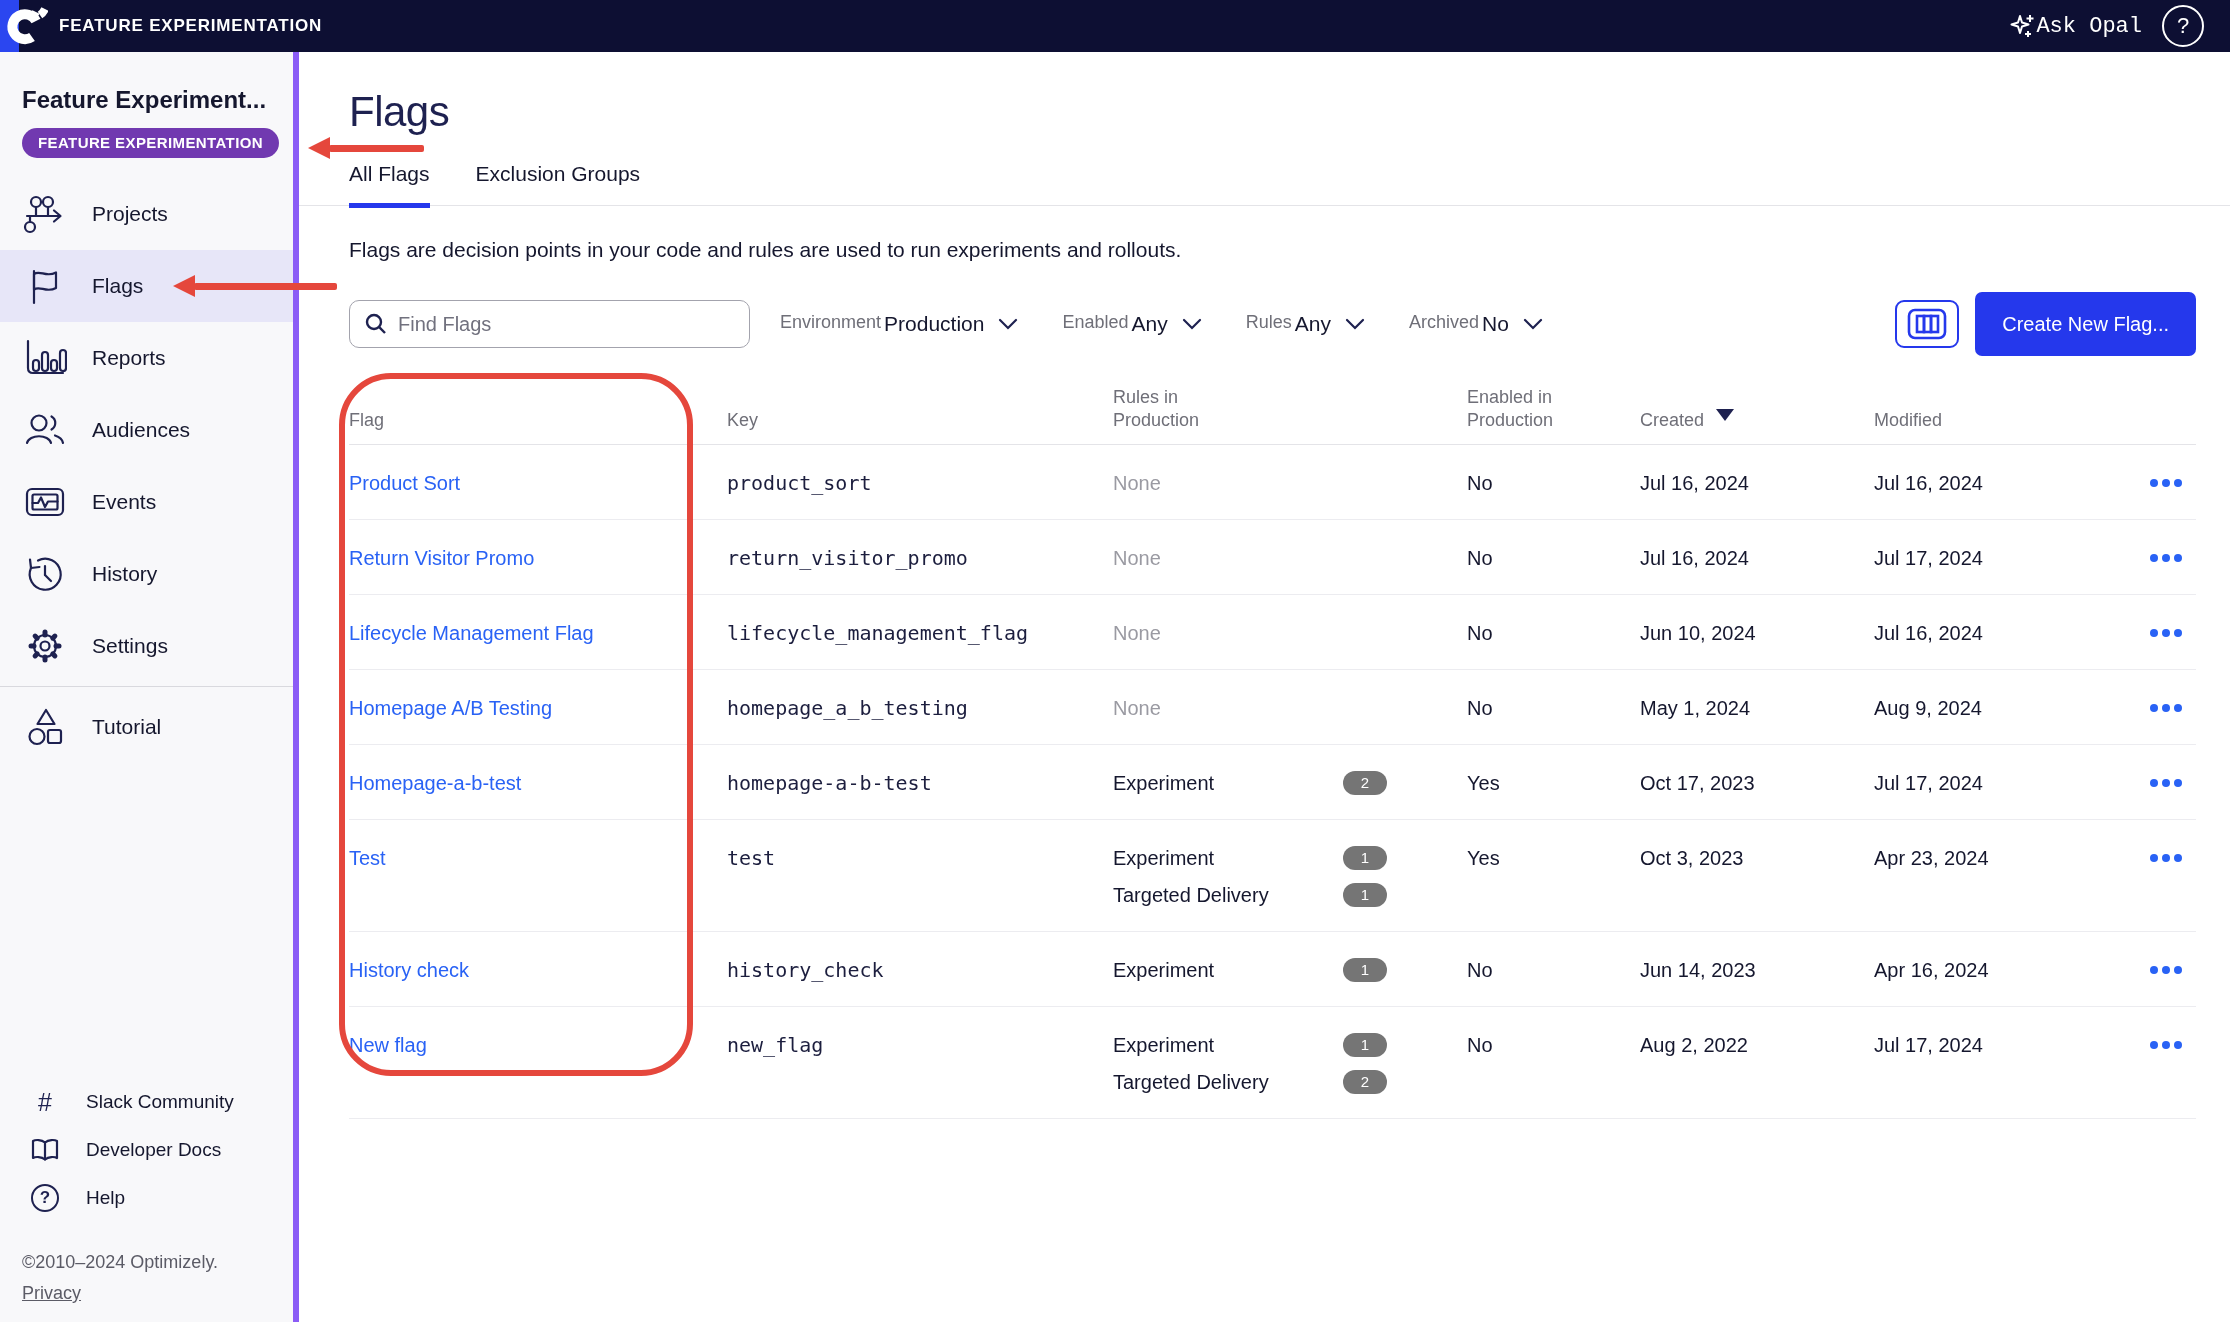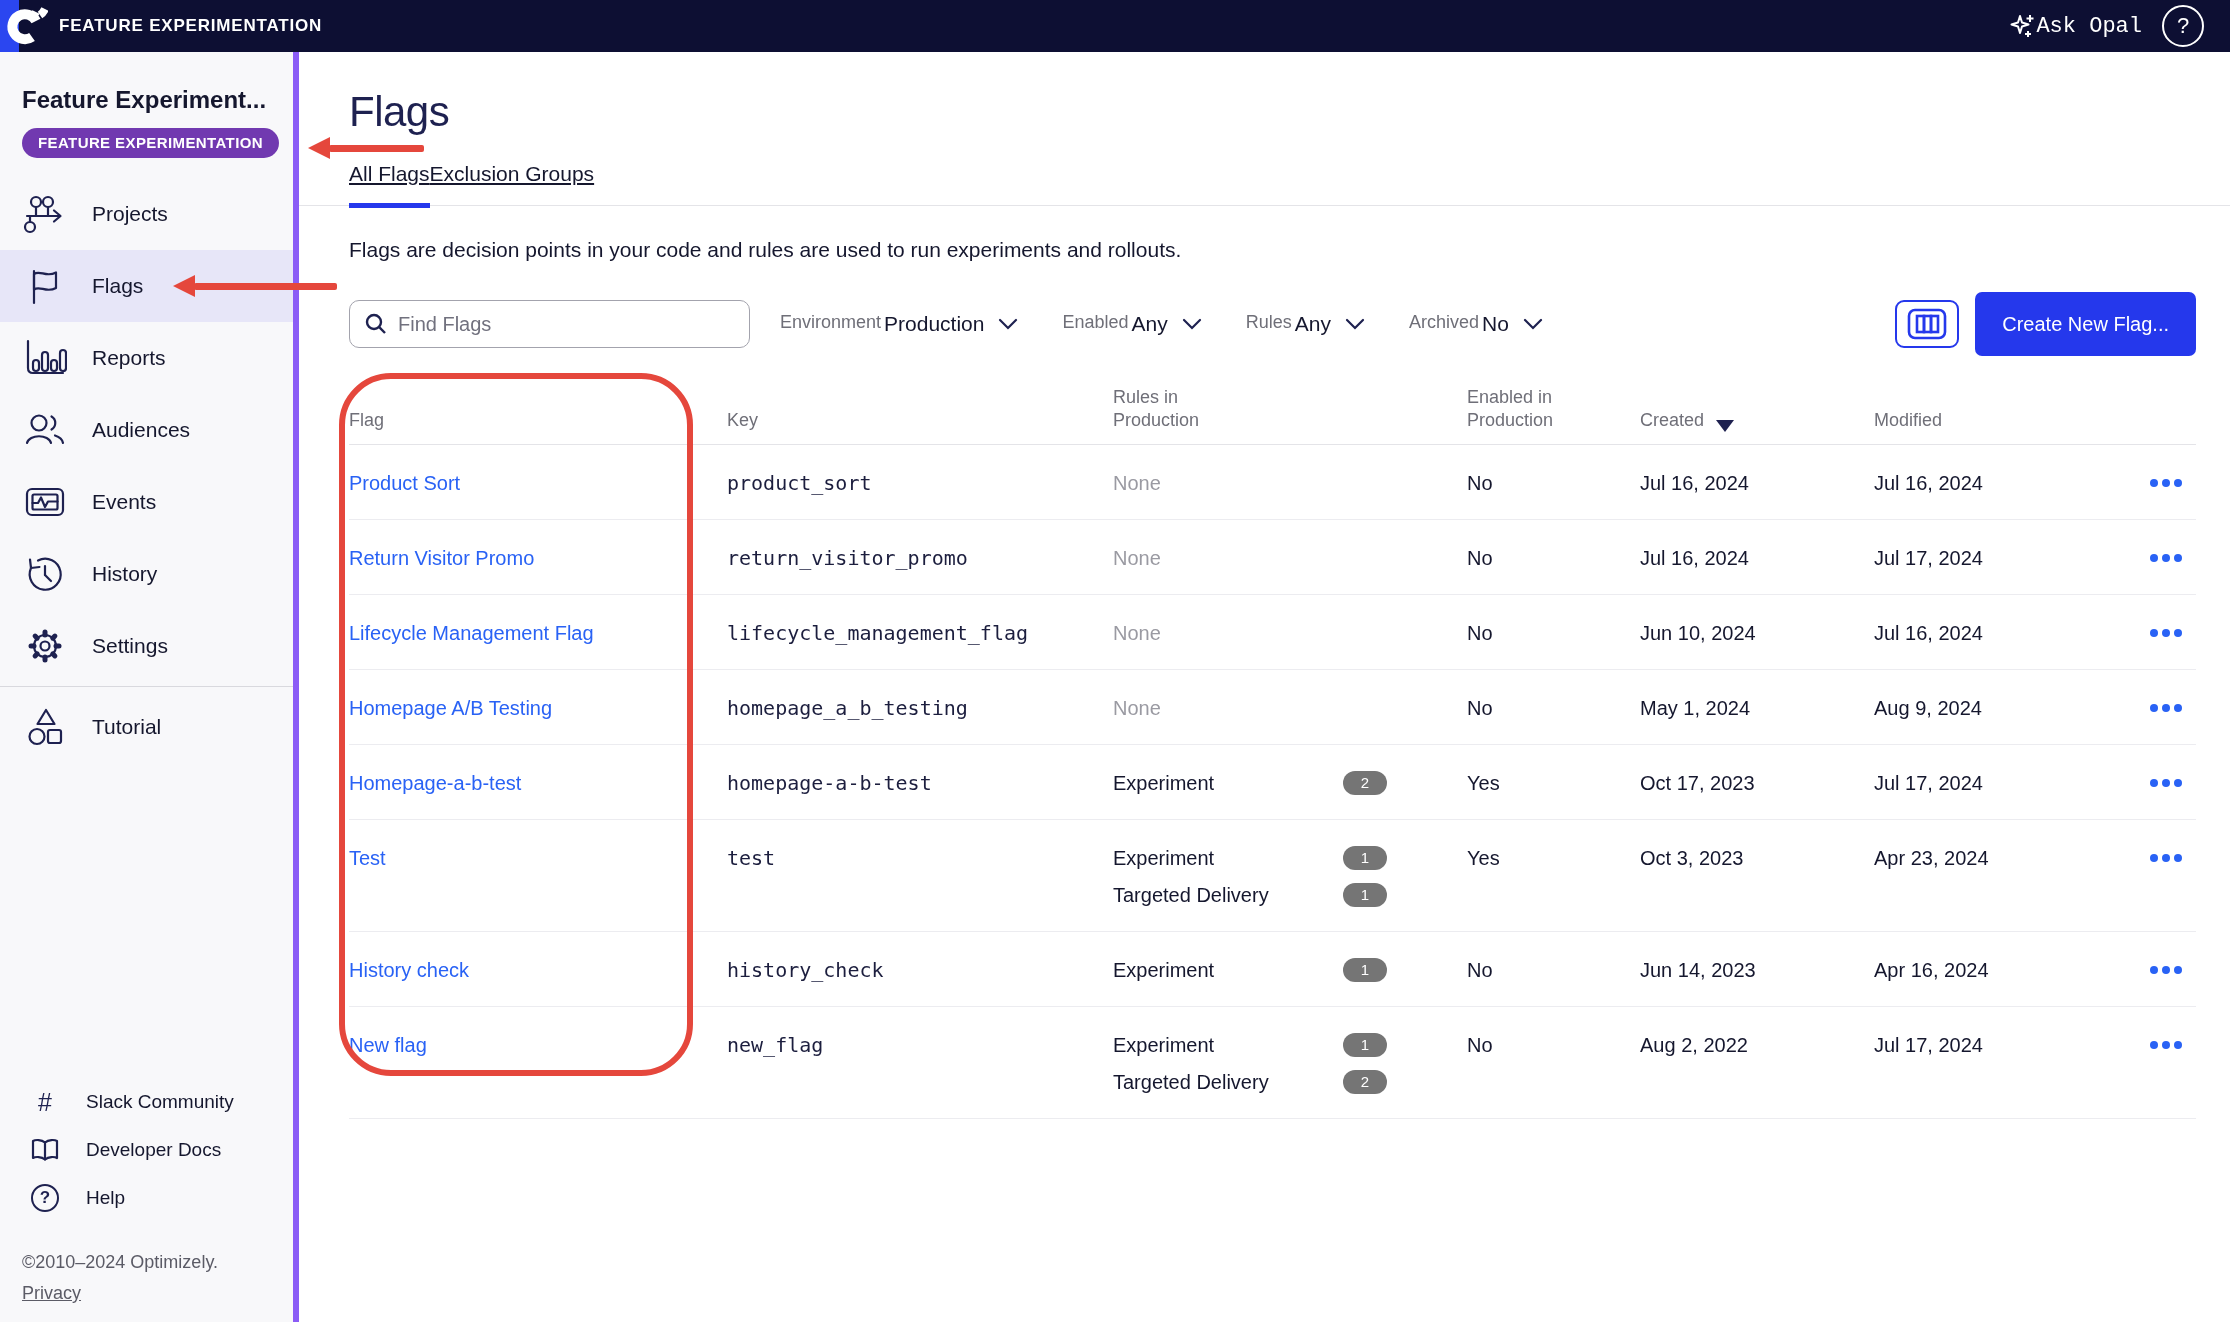--- a/index.html
+++ b/index.html
@@ -62,22 +62,22 @@
   .avatar svg { position:absolute; top:0; left:0; }
   .name-redacted { width:82px; height:25px; background:#e7e7ea; border-radius:3px; margin-left:16px; cursor:pointer; }
   .account-chevron { margin-left:14px; cursor:pointer; display:flex; }
   .account-menu { margin:8px 0 0 58px; display:flex; flex-direction:column; gap:9px; }
   .account-menu a { color:#15172e; font-size:19px; text-decoration:none; cursor:pointer; }
   .copyright { margin:30px 0 0 22px; font-size:18px; color:#5b5b66; }
   .privacy { margin:10px 0 18px 22px; font-size:18px; color:#5b5b66; text-decoration:underline; cursor:pointer; align-self:flex-start; }
   
   .content { flex:1; padding:36px 34px 0 50px; min-width:0; }
   .page-title { font-size:42px; font-weight:300; color:#1e2150; letter-spacing:-0.5px; }
-  .tabs { display:flex; margin:26px 0 0 -50px; padding:0 34px 0 50px;
-    border-bottom:1px solid #e4e4e8; margin-right:-34px;text-decoration:underline; }
+  .tabs { display:flex; gap:46px; margin:26px 0 0 -50px; padding:0 34px 0 50px;
+    border-bottom:1px solid #e4e4e8; margin-right:-34px; }
   .tab { font-size:21px; color:#15172e; padding-bottom:17px; cursor:pointer; }
   .tab.active { font-weight:500; border-bottom:5px solid #2538ec; margin-bottom:-3px; }
   .description { margin-top:32px; font-size:21px; color:#15172e; }
   
   .controls { margin-top:30px; display:flex; align-items:center; }
   .search-box { width:401px; height:48px; border:1.5px solid #a3a3ad; border-radius:10px;
     display:flex; align-items:center; padding:0 12px 0 14px; background:#fff; }
   .search-box svg { stroke:#1e2150; fill:none; stroke-width:2.4; flex:0 0 auto; }
   .search-box input { border:none; outline:none; font-family:inherit; font-size:20px;
     color:#15172e; margin-left:10px; width:100%; background:transparent; }
@@ -92,21 +92,21 @@
     background:#fff; display:flex; align-items:center; justify-content:center; cursor:pointer; }
   .columns-btn svg { stroke:#2538ec; fill:none; stroke-width:2.6; }
   .create-btn { margin-left:16px; height:64px; background:#2538ec; color:#fff; border:none;
     border-radius:7px; font-family:inherit; font-size:20px; padding:0 27px; cursor:pointer; }
   
   .table { margin-top:30px; }
   .thead, .trow { display:grid; grid-template-columns:378px 386px 354px 173px 234px 238px 1fr; }
   .thead { align-items:end; padding-bottom:12px; border-bottom:1px solid #e4e4e8; }
   .th { font-size:18px; color:#6f6f78; line-height:23px; }
   .th.narrow { max-width:105px; }
-  .th-created { display:flex; align-items:flex-end; gap:12px; cursor:pointer; }
+  .th-created { display:flex; align-items:flex-start; gap:12px; cursor:pointer; }
   .sort-desc { width:0; height:0; border-left:9px solid transparent; border-right:9px solid transparent;
     border-top:12px solid #1e2150; display:inline-block; }
   .trow { border-bottom:1px solid #ececf0; padding:26px 0 24px; align-items:start; }
   .cell { font-size:20px; line-height:24px; color:#15172e; }
   .flag-link { color:#2962f5; text-decoration:none; cursor:pointer; }
   .key-cell { font-family:"DejaVu Sans Mono", monospace; font-size:20px; color:#1c1e3e; }
   .rule-line { display:flex; align-items:center; }
   .rule-line + .rule-line { margin-top:13px; }
   .rule-label { display:inline-block; width:230px; }
   .rule-label.none { color:#9a9aa2; }

